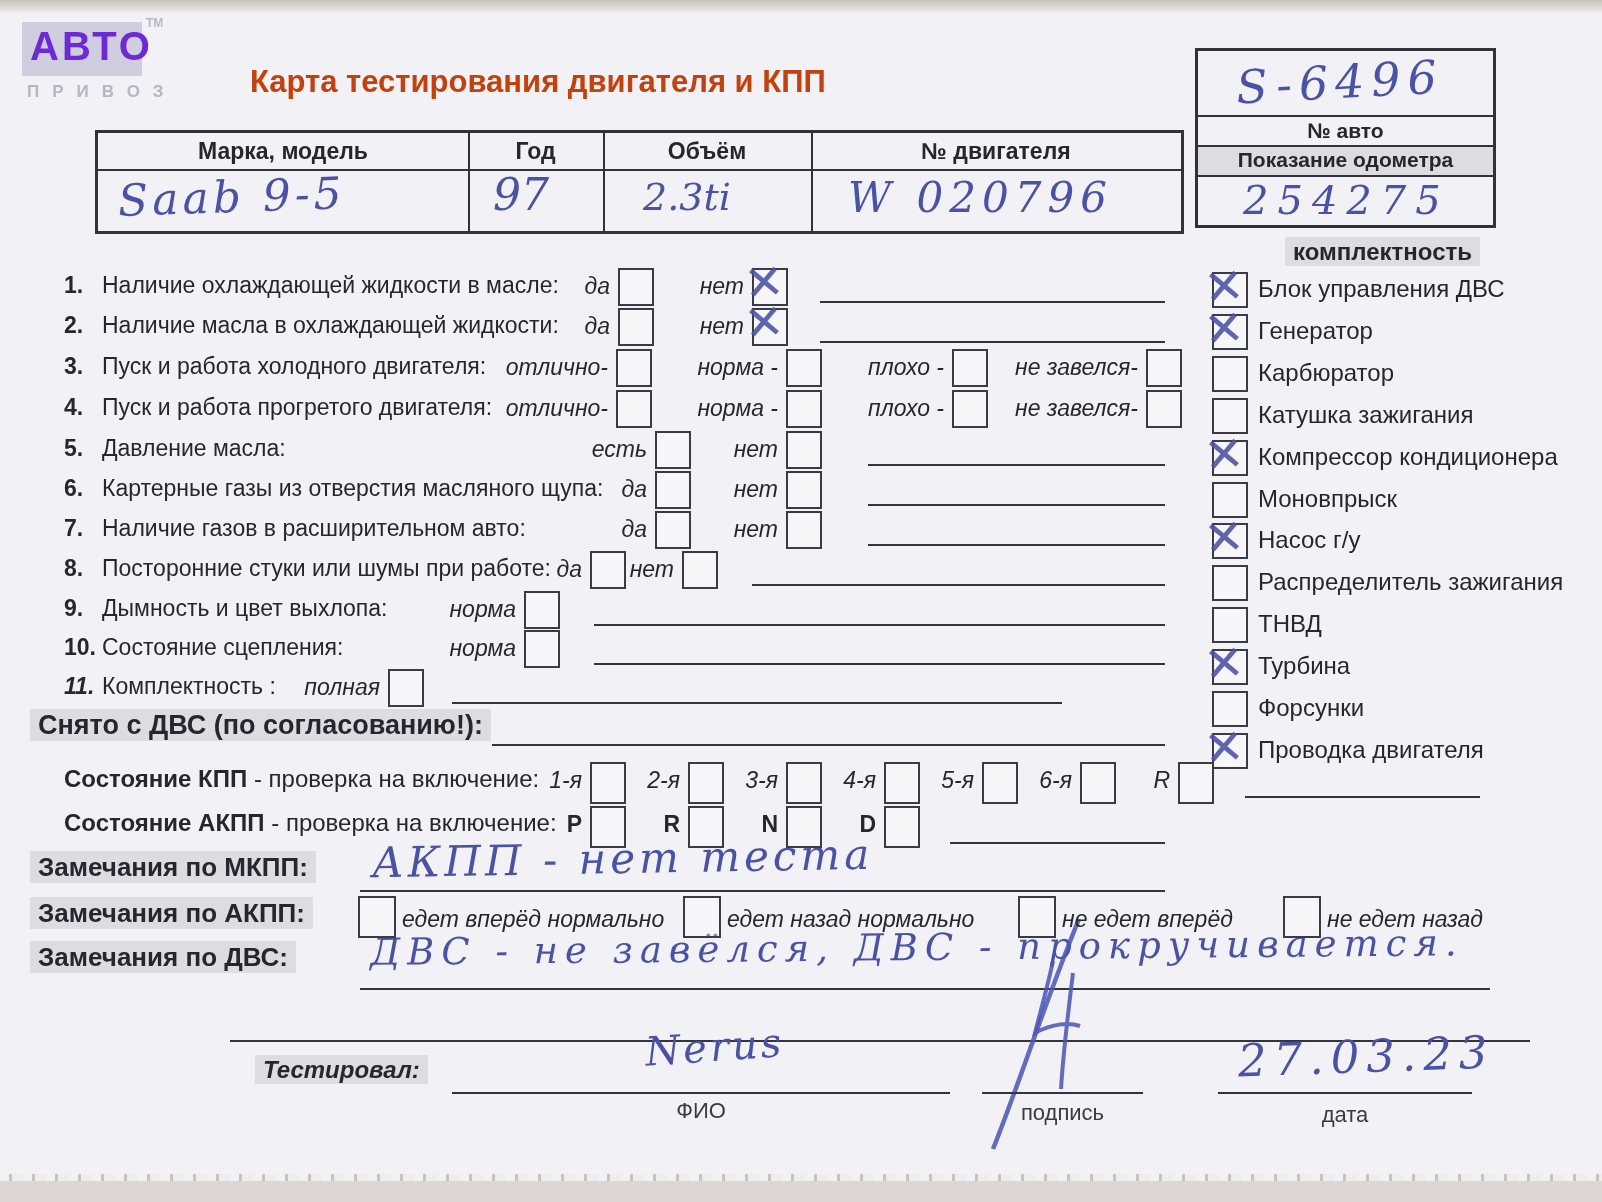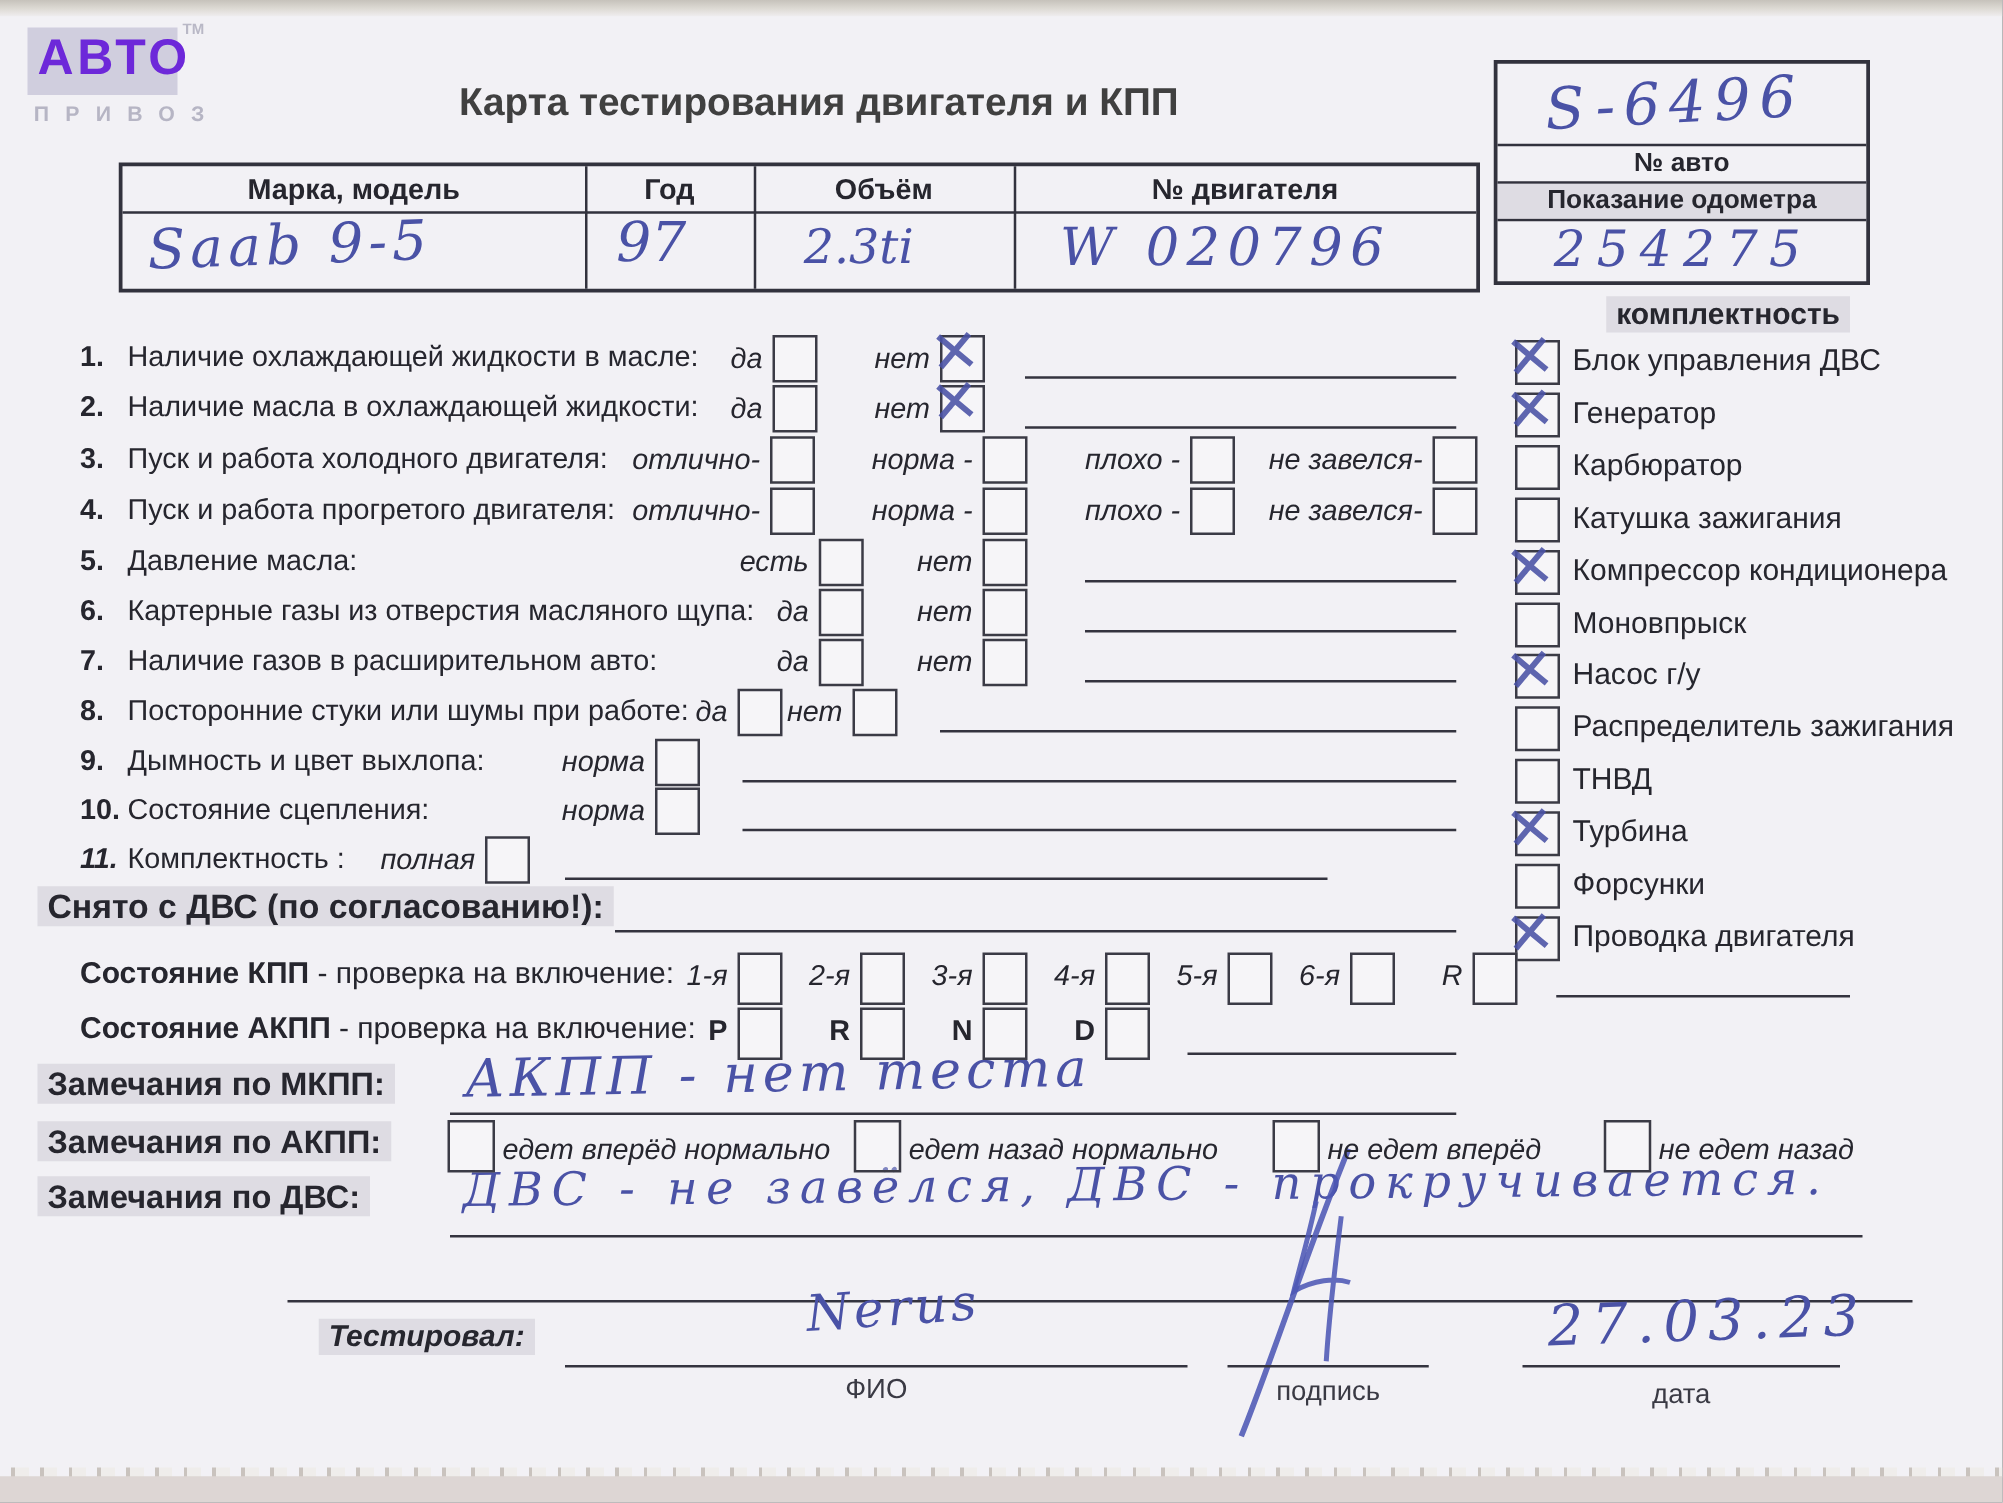--- a/index.html
+++ b/index.html
@@ -9,21 +9,21 @@
   .top-edge{left:0;top:0;width:1602px;height:13px;
             background:linear-gradient(180deg,#c6c2bb,#dedbd5 55%,#efedef);}
   .tearline{left:0;top:1174px;width:1602px;height:8px;
             background:repeating-linear-gradient(90deg,#f2f1f5 0 9px,#c9c3be 9px 12px,#efedeb 12px 23px);}
   .below{left:0;top:1181px;width:1602px;height:21px;background:#ddd6d4;}
   
   .logo-box{left:22px;top:22px;width:120px;height:54px;background:#c7c6d8;opacity:.8;}
   .logo-main{left:30px;top:24px;font-size:40px;font-weight:bold;color:#6d28d9;letter-spacing:3px;}
   .logo-tm{left:146px;top:16px;font-size:12px;color:#b9b8c6;font-weight:bold;}
   .logo-sub{left:27px;top:82px;font-size:17px;color:#b6b5c4;letter-spacing:13px;font-weight:bold;}
-  .title{left:250px;top:64px;width:810px;text-align:center;font-size:31px;font-weight:bold;color:#404040;}
+  .title{left:250px;top:64px;width:810px;font-size:31px;font-weight:bold;color:#c2410c;}
   
   .frame{border:3px solid #32323d;}
   .vline{width:2px;background:#32323d;top:0;bottom:0;}
   .hline{height:2px;background:#32323d;left:0;right:0;}
   .th{font-size:23px;font-weight:bold;text-align:center;}
   .hw{font-family:"DejaVu Serif",serif;font-style:italic;color:#4a52a6;white-space:nowrap;}
   .box{position:absolute;width:32px;height:34px;border:2px solid #3b3b46;background:rgba(255,255,255,.3);}
   .xmark{position:absolute;font-size:48px;line-height:1;color:#4a52a6;
          font-family:"DejaVu Sans",sans-serif;transform:rotate(-5deg);opacity:.88;}
   .line{position:absolute;height:2px;background:#34343f;}

